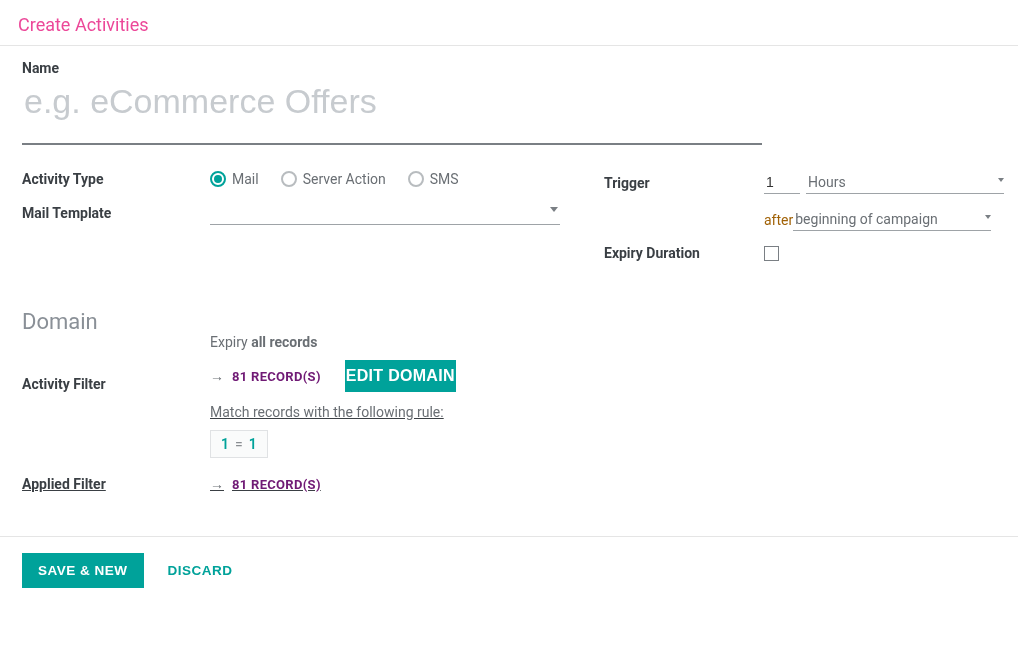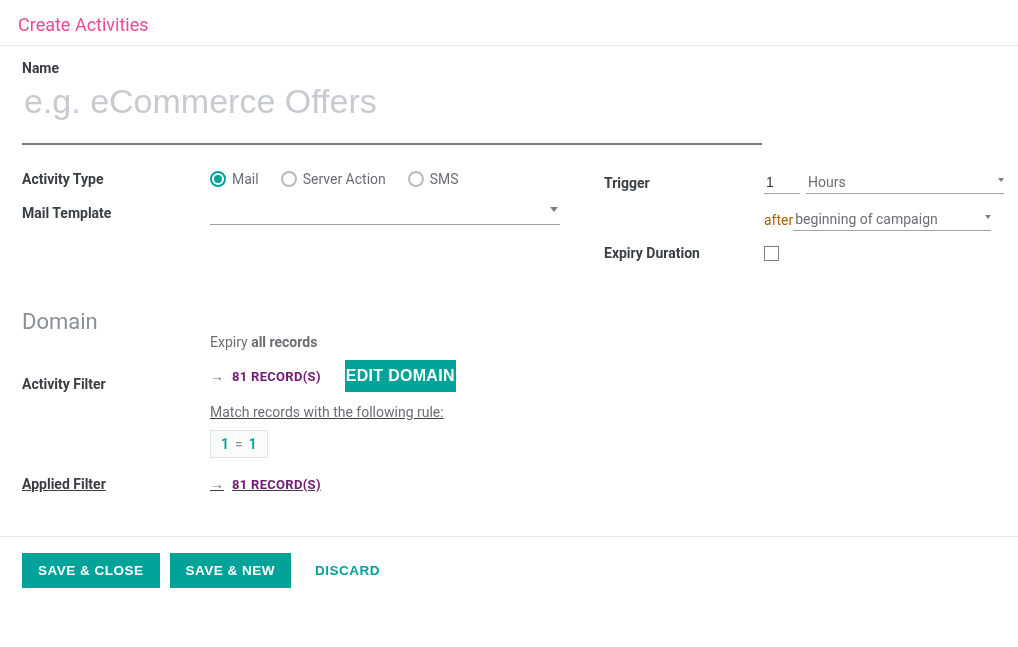--- a/index.html
+++ b/index.html
@@ -284,16 +284,15 @@
       <div class="records-line" style="margin-top:18px;">
         <span class="arrow">→</span>
         <span class="records-link">81 RECORD(S)</span>
       </div>
     </div>
   </div>
 
 </div>
 
 <div class="dialog-footer">
-  <button class="btn-footer">SAVE &amp; CLOSE</button>
   <button class="btn-footer">SAVE &amp; NEW</button>
   <button class="btn-link">DISCARD</button>
 </div>
 
 </body></html>

